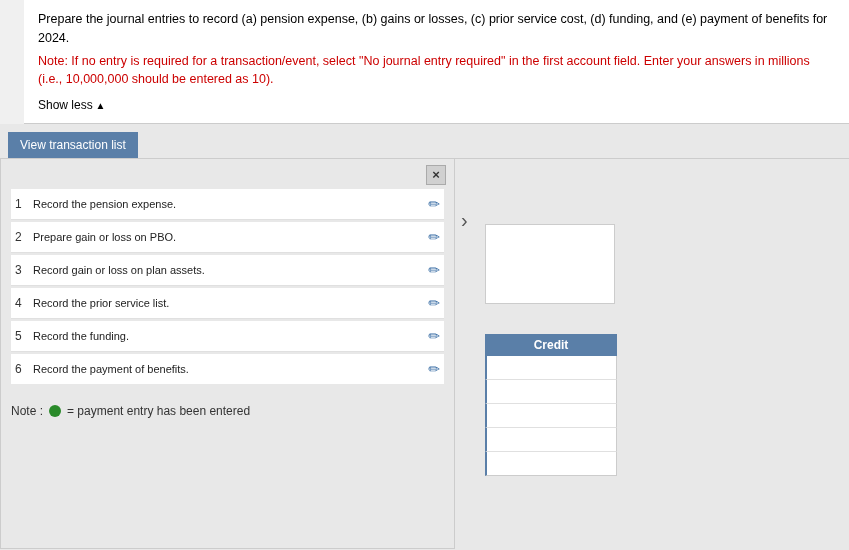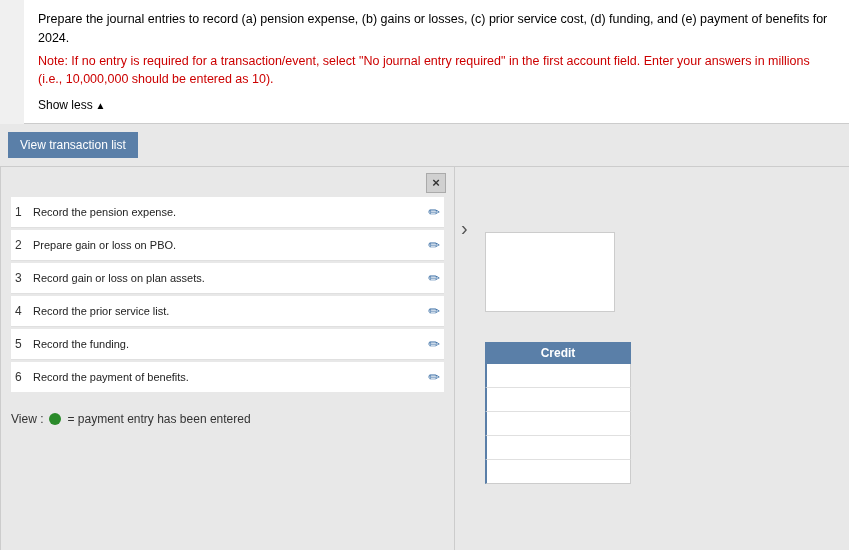--- a/index.html
+++ b/index.html
@@ -48,21 +48,21 @@
       font-size: 10px;
     }
 
     .view-transaction-btn {
       background: #5a7fa8;
       color: #fff;
       border: none;
       padding: 6px 12px;
       font-size: 12px;
       cursor: pointer;
-      margin: 8px 0 8px 8px;
+      margin: 8px 0 0 8px;
       display: inline-block;
     }
 
     .left-panel {
       background: #e8e8e8;
       width: 455px;
       min-height: 390px;
       position: relative;
       border: 1px solid #ccc;
       border-top: none;
@@ -157,21 +157,21 @@
       left: 6px;
       font-size: 20px;
       color: #555;
       cursor: pointer;
     }
 
     .credit-section {
       position: absolute;
       top: 175px;
       left: 30px;
-      width: 146px;
+      width: 132px;
     }
 
     .credit-header {
       background: #5a7fa8;
       color: #fff;
       text-align: center;
       padding: 3px 0;
       font-size: 12px;
       font-weight: bold;
       border: 1px solid #5a7fa8;
@@ -295,21 +295,21 @@
 
           <div class="transaction-item">
             <span class="item-number">6</span>
             <span class="item-text">Record the payment of benefits.</span>
             <span class="edit-icon">✏</span>
           </div>
 
         </div>
 
         <div class="note-area">
-          <span>View :</span>
+          <span>Note :</span>
           <span class="green-dot"></span>
           <span>= payment entry has been entered</span>
         </div>
       </div>
 
       <div class="bottom-buttons">
         
         
         
       </div>

